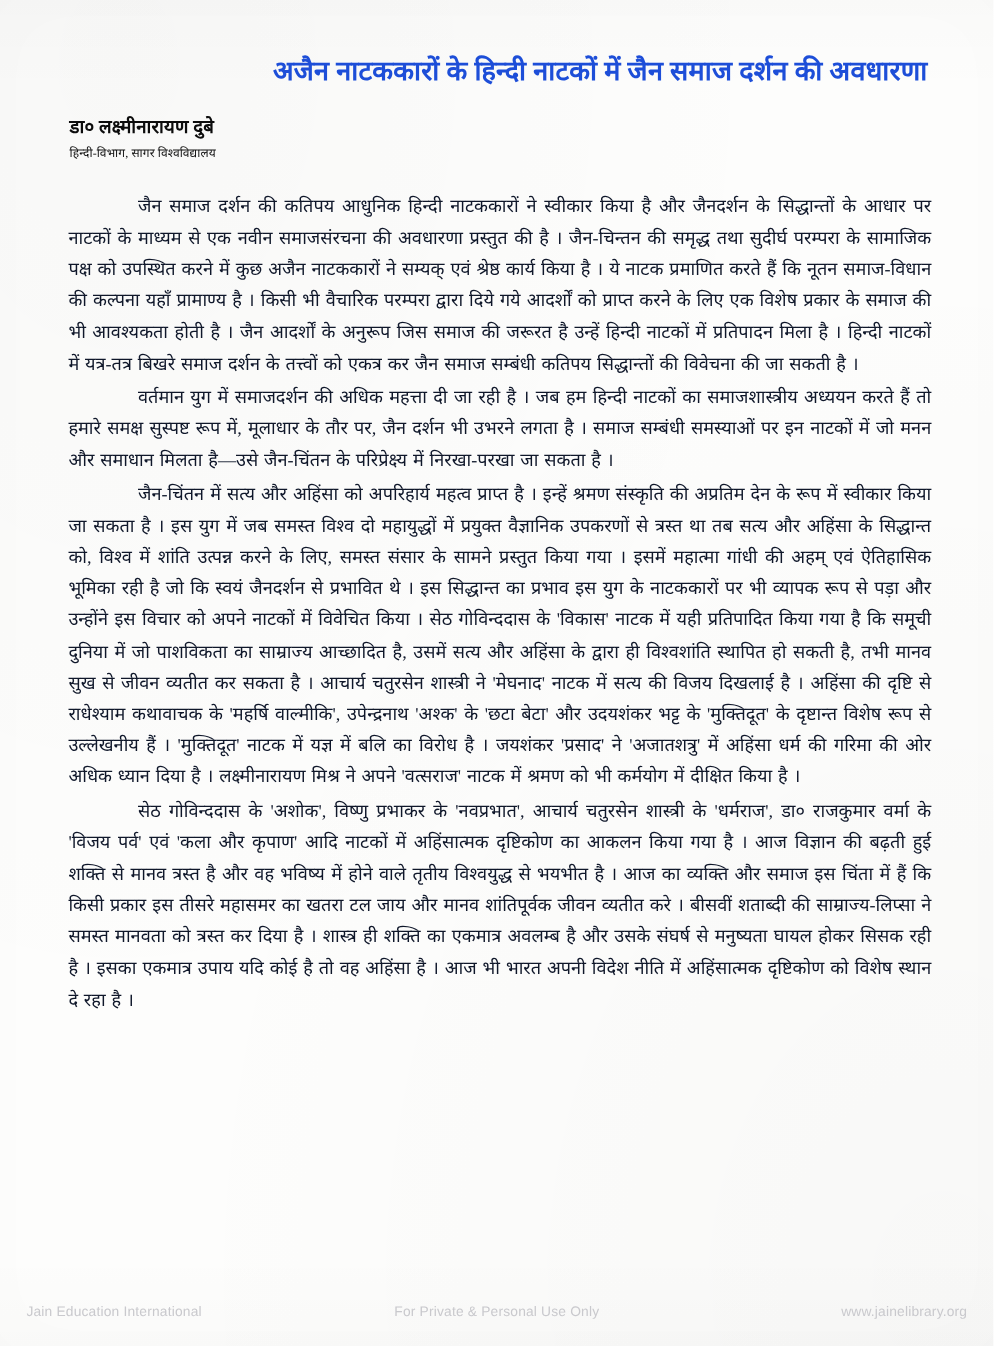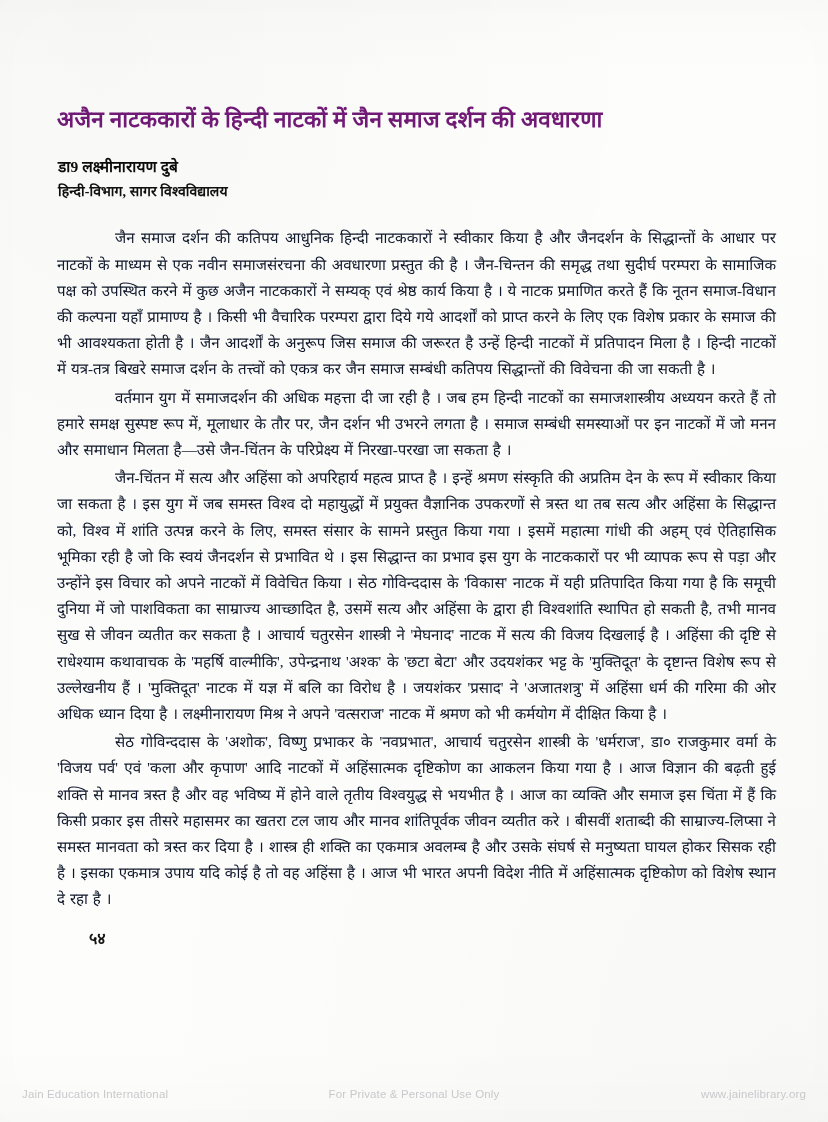--- a/index.html
+++ b/index.html
@@ -29,48 +29,48 @@
 
   .content {
     position: absolute;
     left: 57px;
     top: 0;
     width: 720px;
   }
 
   .doc-title {
     margin: 0;
-    padding-top: 106px;
+    padding-top: 46px;
     font-family: "Liberation Serif", "DejaVu Serif", serif;
     font-size: 22.5px;
     font-weight: bold;
     line-height: 1.28;
-    color: #701a75;
+    color: #1d4ed8;
     letter-spacing: 0.2px;
-    text-align: left;
+    text-align: right;
     width: 716px;
     transform: scaleX(1.0);
   }
 
   .author-block {
     margin-top: 22px;
     margin-left: 1px;
   }
   .author-name {
     font-family: "Liberation Serif", "DejaVu Serif", serif;
     font-size: 15.5px;
     font-weight: bold;
     color: #0c0c0c;
     line-height: 1.35;
     letter-spacing: 0.1px;
   }
   .author-affil {
     font-family: "Liberation Serif", "DejaVu Serif", serif;
-    font-size: 14px;
-    font-weight: bold;
+    font-size: 10px;
+    font-weight: normal;
     color: #101010;
     line-height: 1.4;
     margin-top: 4px;
     letter-spacing: 0.1px;
   }
 
   .body-text {
     margin-top: 24px;
     width: 719px;
   }
@@ -118,32 +118,31 @@
 <body>
 
 <div class="page">
   <div class="scan-noise"></div>
 
   <div class="content">
 
     <h1 class="doc-title">अजैन नाटककारों के हिन्दी नाटकों में जैन समाज दर्शन की अवधारणा</h1>
 
     <div class="author-block">
-      <div class="author-name">डा9 लक्ष्मीनारायण दुबे</div>
+      <div class="author-name">डा० लक्ष्मीनारायण दुबे</div>
       <div class="author-affil">हिन्दी-विभाग, सागर विश्वविद्यालय</div>
     </div>
 
     <div class="body-text">
       <p class="para">जैन समाज दर्शन की कतिपय आधुनिक हिन्दी नाटककारों ने स्वीकार किया है और जैनदर्शन के सिद्धान्तों के आधार पर नाटकों के माध्यम से एक नवीन समाजसंरचना की अवधारणा प्रस्तुत की है । जैन-चिन्तन की समृद्ध तथा सुदीर्घ परम्परा के सामाजिक पक्ष को उपस्थित करने में कुछ अजैन नाटककारों ने सम्यक् एवं श्रेष्ठ कार्य किया है । ये नाटक प्रमाणित करते हैं कि नूतन समाज-विधान की कल्पना यहाँ प्रामाण्य है । किसी भी वैचारिक परम्परा द्वारा दिये गये आदर्शों को प्राप्त करने के लिए एक विशेष प्रकार के समाज की भी आवश्यकता होती है । जैन आदर्शों के अनुरूप जिस समाज की जरूरत है उन्हें हिन्दी नाटकों में प्रतिपादन मिला है । हिन्दी नाटकों में यत्र-तत्र बिखरे समाज दर्शन के तत्त्वों को एकत्र कर जैन समाज सम्बंधी कतिपय सिद्धान्तों की विवेचना की जा सकती है ।</p>
       <p class="para">वर्तमान युग में समाजदर्शन की अधिक महत्ता दी जा रही है । जब हम हिन्दी नाटकों का समाजशास्त्रीय अध्ययन करते हैं तो हमारे समक्ष सुस्पष्ट रूप में, मूलाधार के तौर पर, जैन दर्शन भी उभरने लगता है । समाज सम्बंधी समस्याओं पर इन नाटकों में जो मनन और समाधान मिलता है—उसे जैन-चिंतन के परिप्रेक्ष्य में निरखा-परखा जा सकता है ।</p>
       <p class="para">जैन-चिंतन में सत्य और अहिंसा को अपरिहार्य महत्व प्राप्त है । इन्हें श्रमण संस्कृति की अप्रतिम देन के रूप में स्वीकार किया जा सकता है । इस युग में जब समस्त विश्व दो महायुद्धों में प्रयुक्त वैज्ञानिक उपकरणों से त्रस्त था तब सत्य और अहिंसा के सिद्धान्त को, विश्व में शांति उत्पन्न करने के लिए, समस्त संसार के सामने प्रस्तुत किया गया । इसमें महात्मा गांधी की अहम् एवं ऐतिहासिक भूमिका रही है जो कि स्वयं जैनदर्शन से प्रभावित थे । इस सिद्धान्त का प्रभाव इस युग के नाटककारों पर भी व्यापक रूप से पड़ा और उन्होंने इस विचार को अपने नाटकों में विवेचित किया । सेठ गोविन्ददास के 'विकास' नाटक में यही प्रतिपादित किया गया है कि समूची दुनिया में जो पाशविकता का साम्राज्य आच्छादित है, उसमें सत्य और अहिंसा के द्वारा ही विश्वशांति स्थापित हो सकती है, तभी मानव सुख से जीवन व्यतीत कर सकता है । आचार्य चतुरसेन शास्त्री ने 'मेघनाद' नाटक में सत्य की विजय दिखलाई है । अहिंसा की दृष्टि से राधेश्याम कथावाचक के 'महर्षि वाल्मीकि', उपेन्द्रनाथ 'अश्क' के 'छटा बेटा' और उदयशंकर भट्ट के 'मुक्तिदूत' के दृष्टान्त विशेष रूप से उल्लेखनीय हैं । 'मुक्तिदूत' नाटक में यज्ञ में बलि का विरोध है । जयशंकर 'प्रसाद' ने 'अजातशत्रु' में अहिंसा धर्म की गरिमा की ओर अधिक ध्यान दिया है । लक्ष्मीनारायण मिश्र ने अपने 'वत्सराज' नाटक में श्रमण को भी कर्मयोग में दीक्षित किया है ।</p>
       <p class="para">सेठ गोविन्ददास के 'अशोक', विष्णु प्रभाकर के 'नवप्रभात', आचार्य चतुरसेन शास्त्री के 'धर्मराज', डा० राजकुमार वर्मा के 'विजय पर्व' एवं 'कला और कृपाण' आदि नाटकों में अहिंसात्मक दृष्टिकोण का आकलन किया गया है । आज विज्ञान की बढ़ती हुई शक्ति से मानव त्रस्त है और वह भविष्य में होने वाले तृतीय विश्वयुद्ध से भयभीत है । आज का व्यक्ति और समाज इस चिंता में हैं कि किसी प्रकार इस तीसरे महासमर का खतरा टल जाय और मानव शांतिपूर्वक जीवन व्यतीत करे । बीसवीं शताब्दी की साम्राज्य-लिप्सा ने समस्त मानवता को त्रस्त कर दिया है । शास्त्र ही शक्ति का एकमात्र अवलम्ब है और उसके संघर्ष से मनुष्यता घायल होकर सिसक रही है । इसका एकमात्र उपाय यदि कोई है तो वह अहिंसा है । आज भी भारत अपनी विदेश नीति में अहिंसात्मक दृष्टिकोण को विशेष स्थान दे रहा है ।</p>
     </div>
 
-    <div class="page-number">५४</div>
   </div>
 
   <div class="footer">
     <span class="footer-left">Jain Education International</span>
     <span class="footer-mid">For Private &amp; Personal Use Only</span>
     <span class="footer-right">www.jainelibrary.org</span>
   </div>
 </div>
 
 </body></html>

